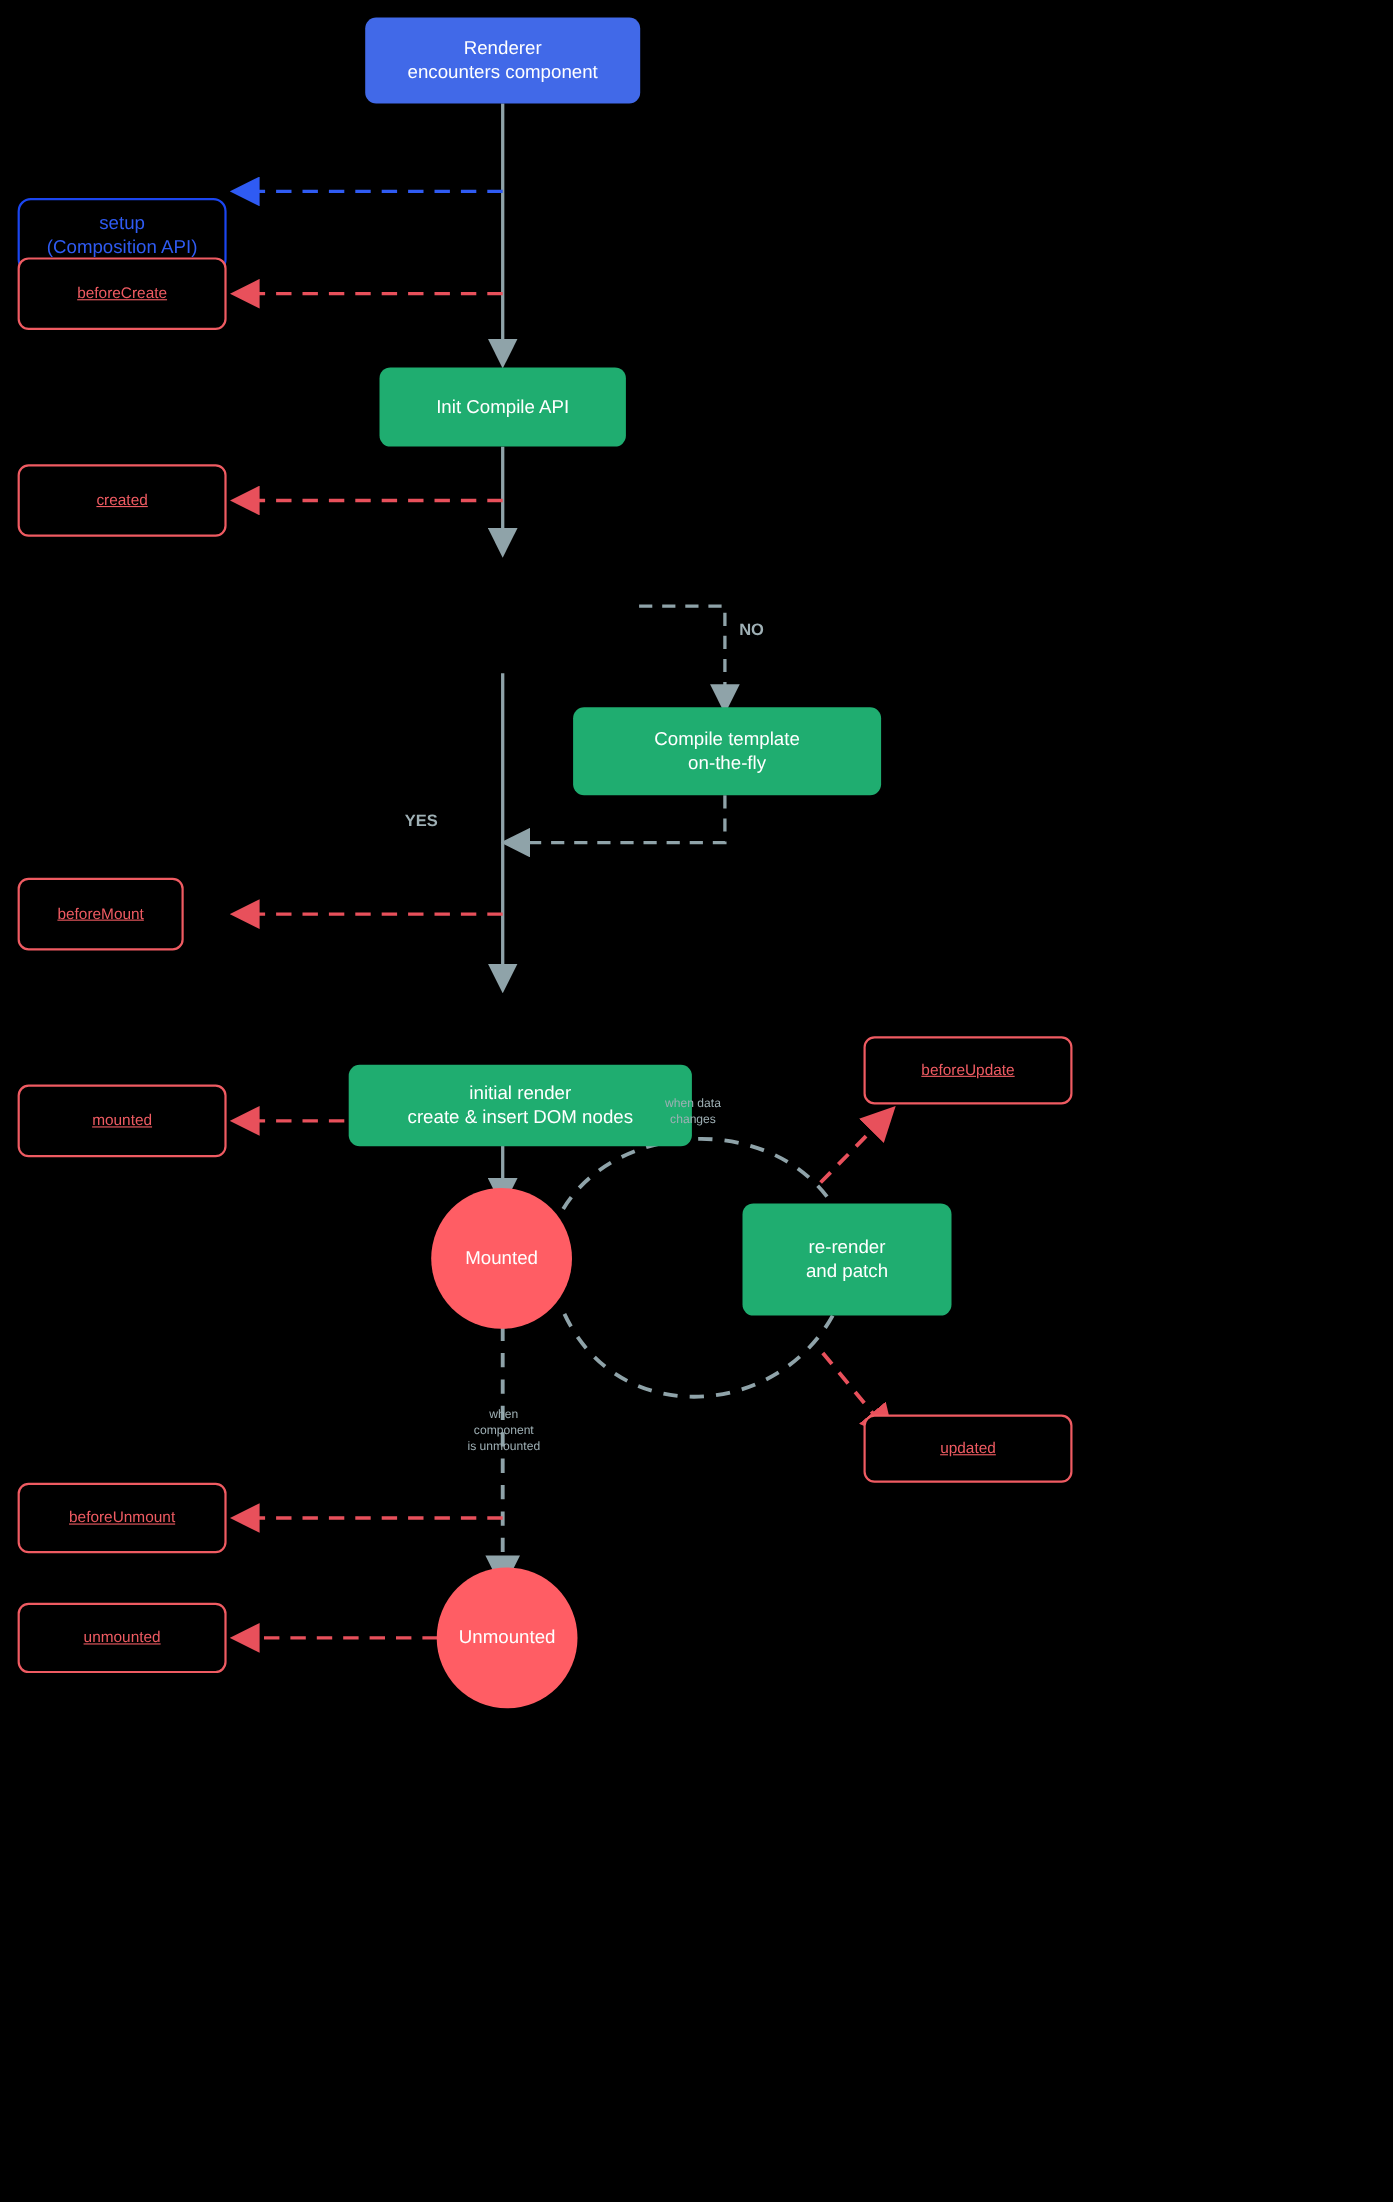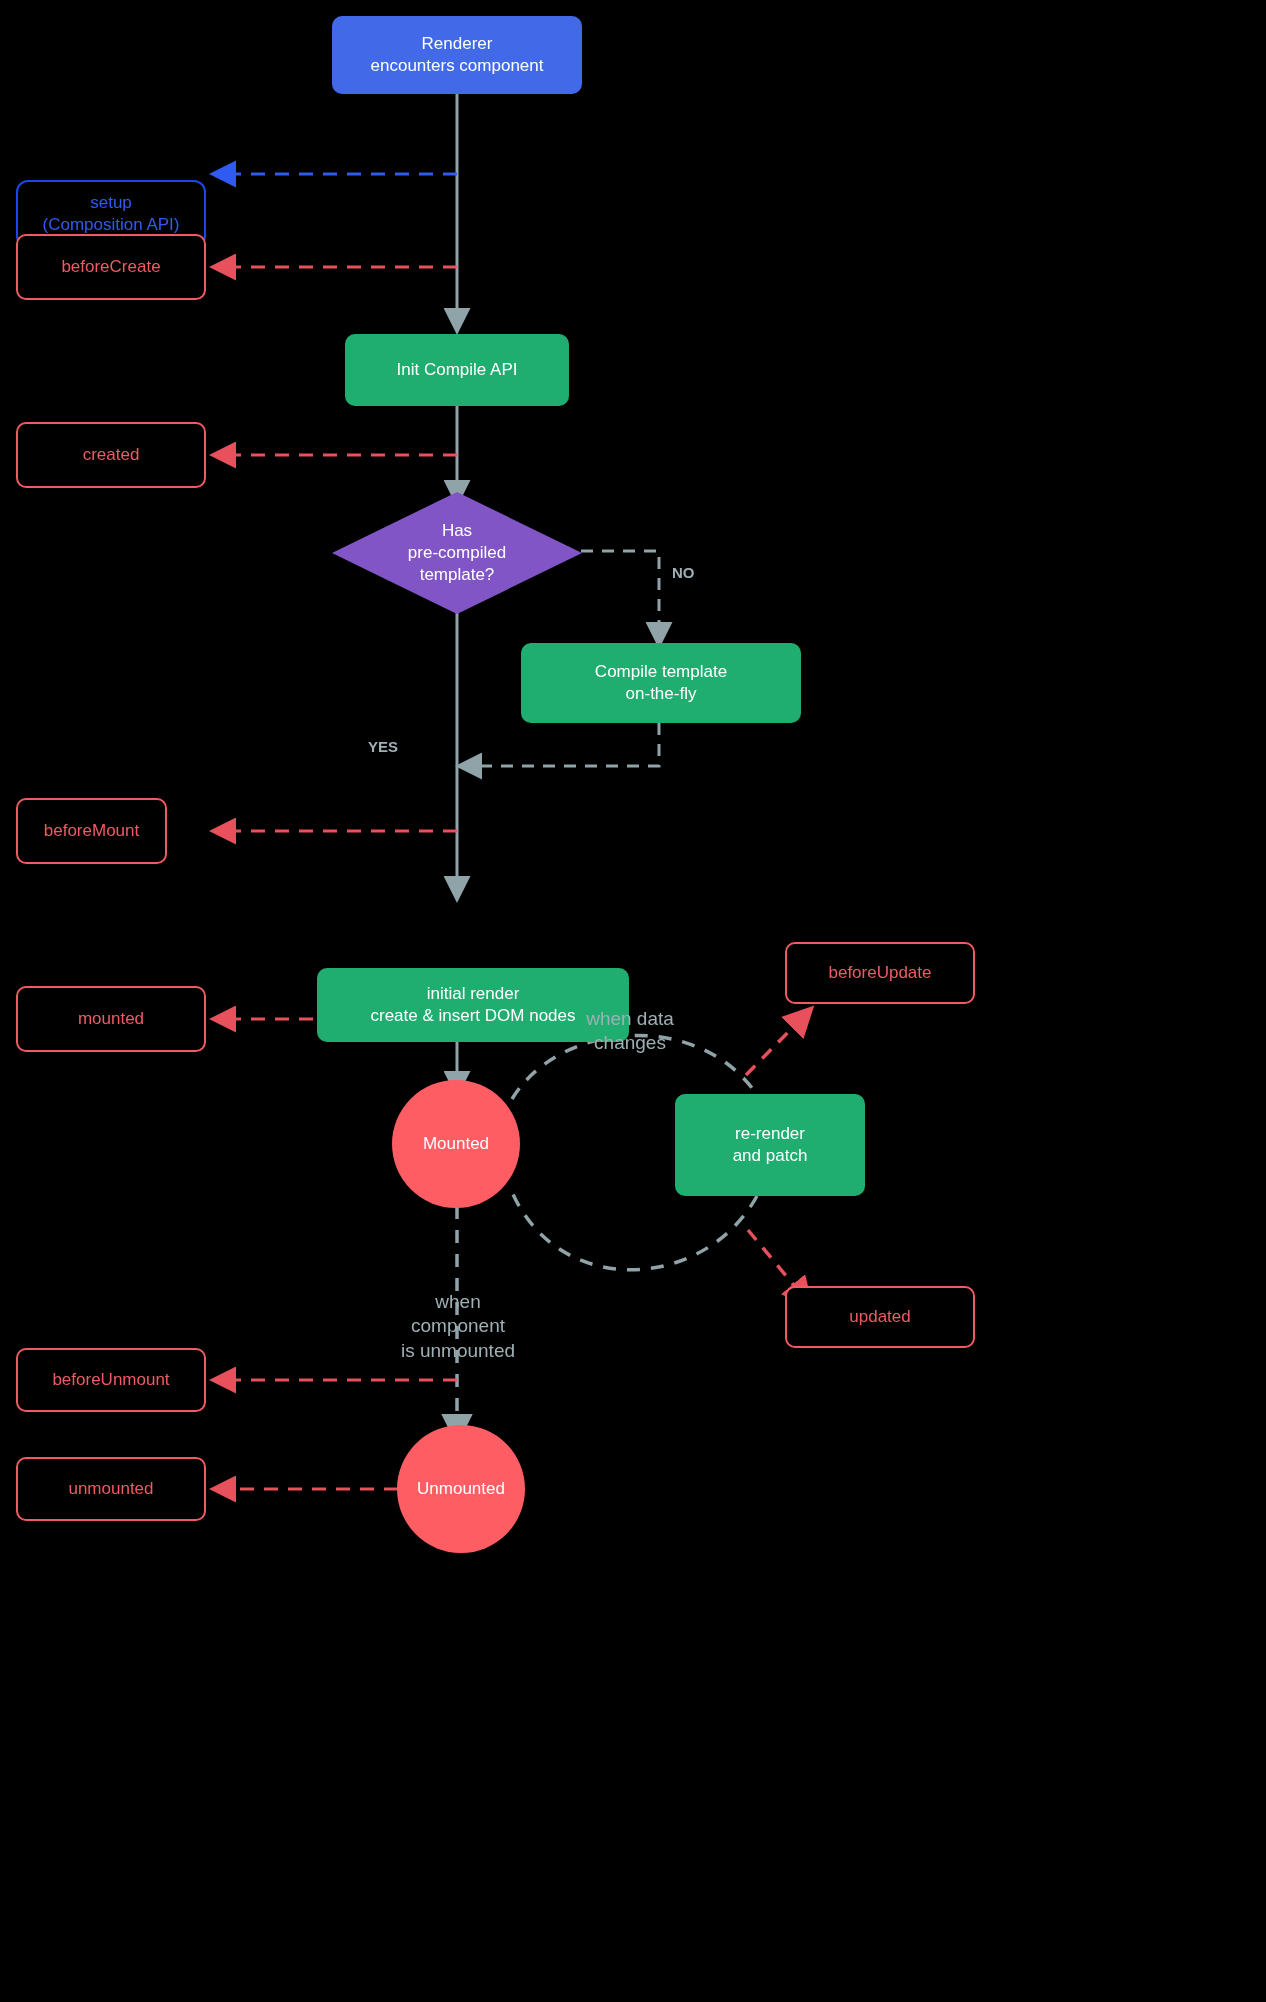--- a/index.html
+++ b/index.html
@@ -9,32 +9,32 @@
   svg.layer{position:absolute;left:0;top:0;width:1266px;height:2002px;}
 
   
   .node{position:absolute;display:flex;align-items:center;justify-content:center;
         text-align:center;box-sizing:border-box;line-height:1.28;}
   .node .lbl{white-space:pre-line;}
 
   .n-blue{background:#4169e8;color:#fff;border-radius:10px;font-size:17px;}
   .n-green{background:#1fad70;color:#fff;border-radius:10px;font-size:17px;}
   .n-hook{background:#000;border:2px solid #ef5b62;color:#ef5b62;
-          border-radius:10px;font-size:17px;}
+          border-radius:10px;font-size:14px;text-decoration:underline;}
   .n-setup{background:#000;border:2.5px solid #1b46f0;color:#2f5bf3;
            border-radius:12px;font-size:17px;margin-top:40px;}
   .n-circle{background:#ff5d64;color:#fff;border-radius:50%;font-size:17px;}
   .n-diamond{color:#fff;font-size:17px;background:transparent;}
   .n-diamond .dia{position:absolute;left:0;top:0;width:100%;height:100%;
         background:#8155c6;clip-path:polygon(50% 0,100% 50%,50% 100%,0 50%);}
   .n-diamond .lbl{position:relative;z-index:2;}
 
   .edge-lbl{position:absolute;color:#9fb0b5;font-size:15px;font-weight:bold;
             white-space:pre-line;text-align:center;line-height:1.3;}
-  .edge-lbl.plain{font-weight:normal;font-size:19px;}
+  .edge-lbl.plain{font-weight:normal;font-size:11px;}
 </style>
 </head>
 <body>
 
 <div id="stage">
 
   <svg class="layer" viewBox="0 0 1266 2002">
     <defs>
       <marker id="ah-gray" markerWidth="9" markerHeight="9" refX="4" refY="4.5" orient="auto" markerUnits="strokeWidth">
         <path d="M0,0 L9,4.5 L0,9 z" fill="#8fa3a9"></path>
@@ -135,26 +135,20 @@
   </div>
 
   <div class="node n-green" style="left:345px;top:334px;width:224px;height:72px;">
     <span class="lbl">Init Compile API</span>
   </div>
 
   <div class="node n-hook" style="left:16px;top:422px;width:190px;height:66px;">
     <span class="lbl">created</span>
   </div>
 
-  <div class="node n-diamond" style="left:332px;top:492px;width:250px;height:122px;">
-    <span class="dia"></span>
-    <span class="lbl">Has
-pre-compiled
-template?</span>
-  </div>
 
   <div class="edge-lbl" style="left:672px;top:543px;">
     <span>NO</span>
   </div>
 
   <div class="node n-green" style="left:521px;top:643px;width:280px;height:80px;">
     <span class="lbl">Compile template
 on-the-fly</span>
   </div>
 

